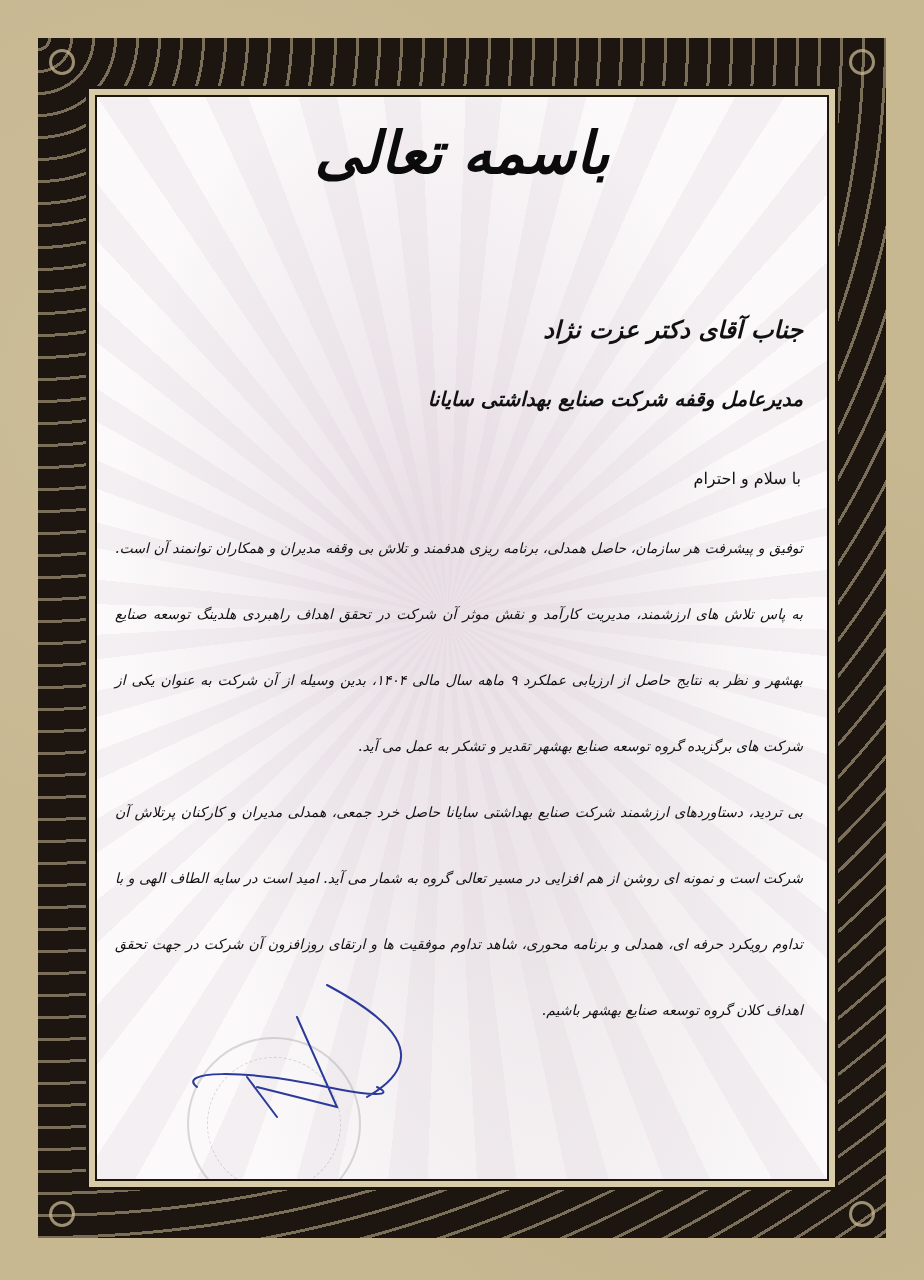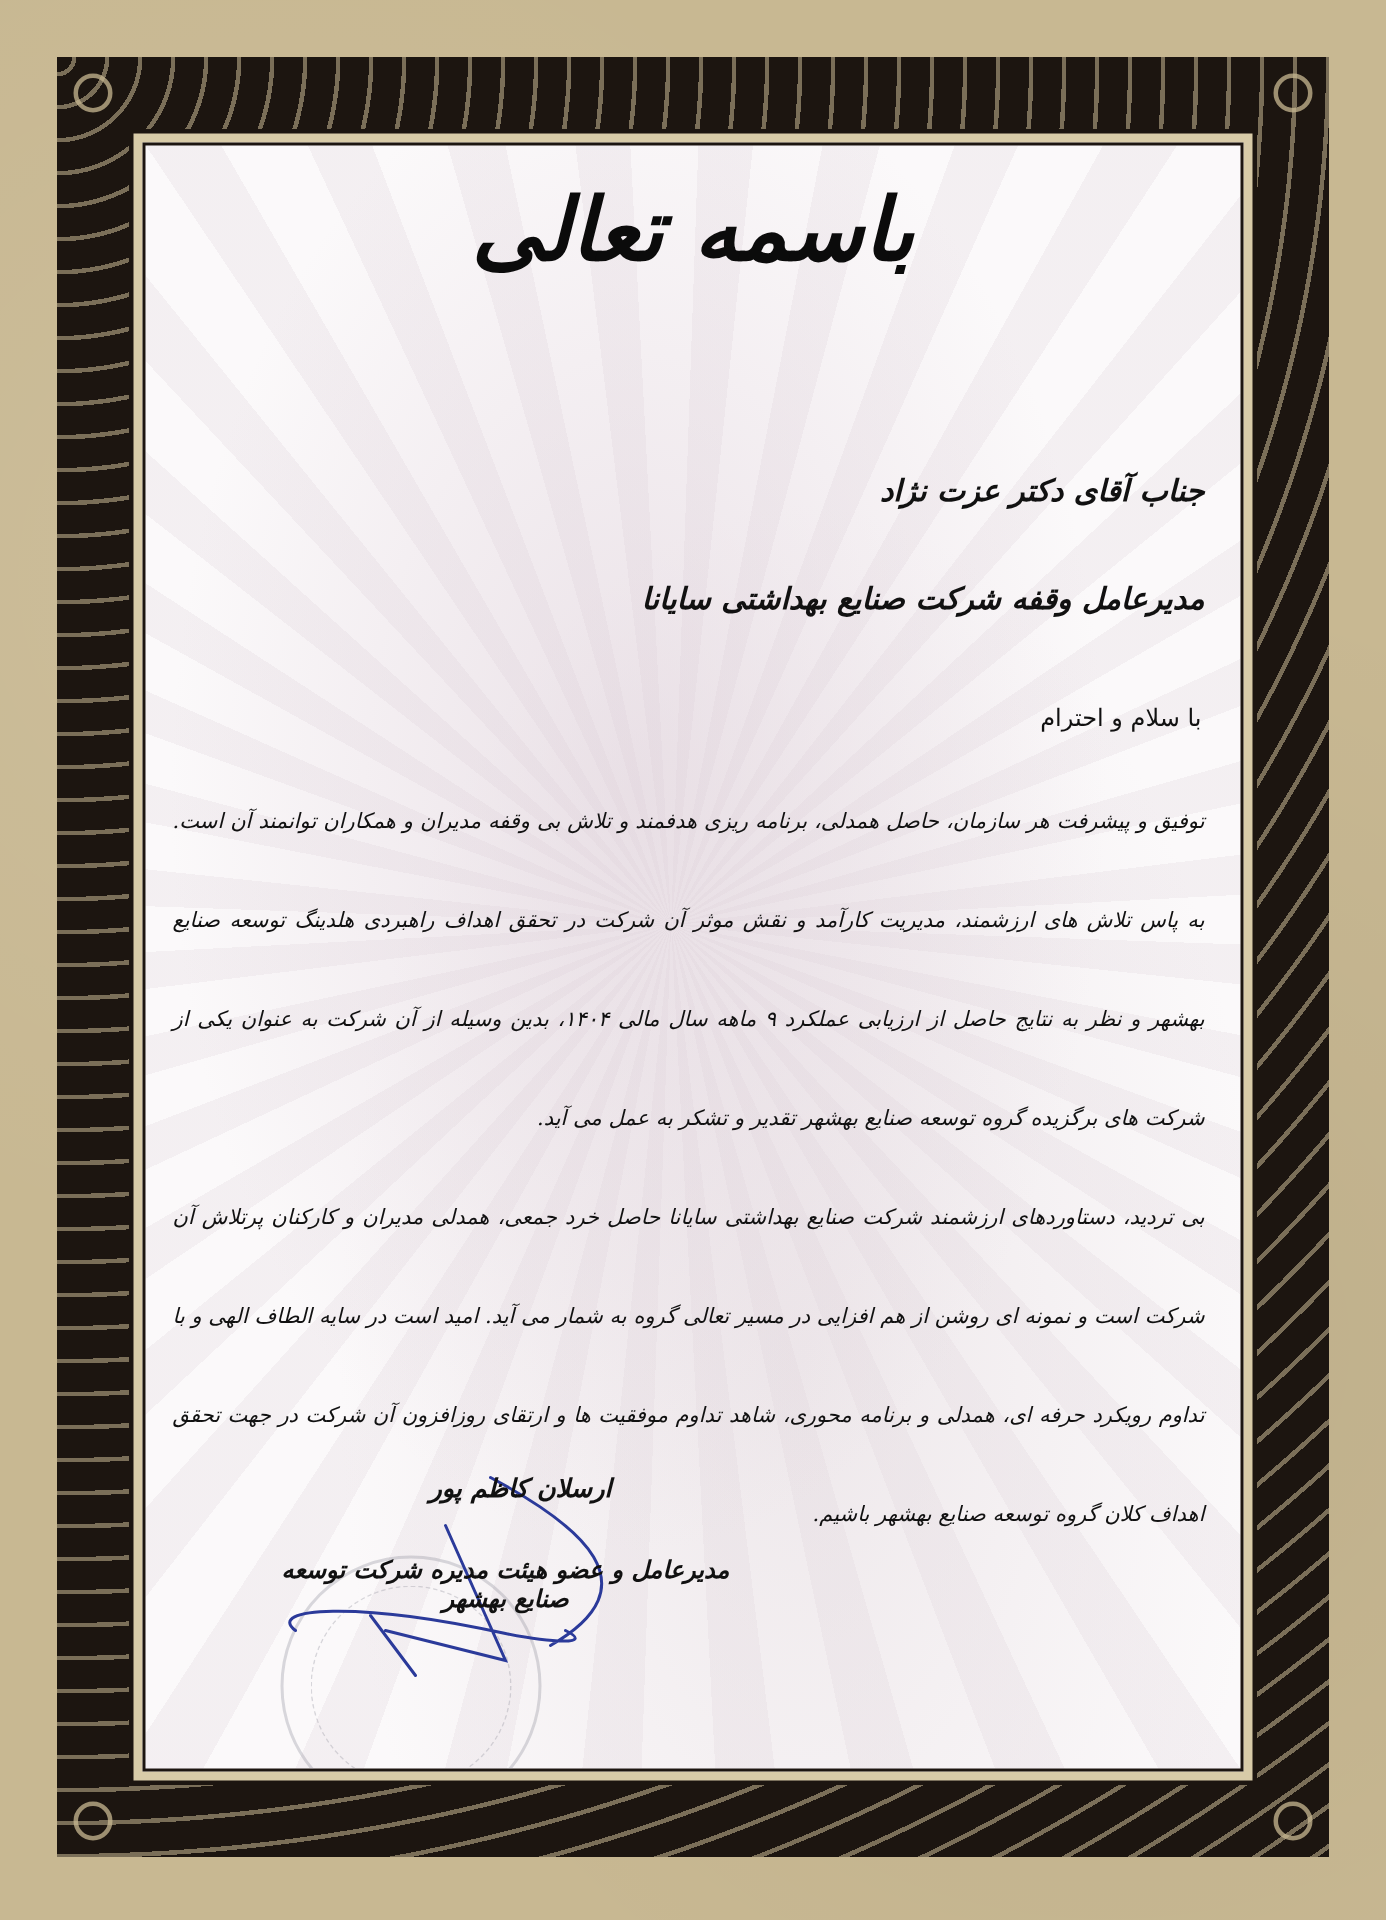--- a/index.html
+++ b/index.html
@@ -55,21 +55,21 @@
       position: absolute; inset: 0;
       direction: rtl; color: #111;
     }
     .title {
       position: absolute; left: 0; right: 0; top: 22px; text-align: center;
       font-family: "DejaVu Serif", serif; font-size: 58px; font-weight: bold;
       font-style: italic; letter-spacing: 2px; color: #0b0b0b;
     }
     .addressee {
       position: absolute; right: 24px; top: 218px;
-      font-size: 20px; font-weight: bold; font-style: italic;
+      font-size: 24px; font-weight: bold; font-style: italic;
     }
     .addressee2 {
       position: absolute; right: 24px; top: 290px;
       font-size: 20px; font-weight: bold; font-style: italic;
     }
     .greeting {
       position: absolute; right: 26px; top: 372px;
       font-size: 16px; 
     }
     .body-text {
@@ -120,19 +120,15 @@
         <p>توفیق و پیشرفت هر سازمان، حاصل همدلی، برنامه ریزی هدفمند و تلاش بی وقفه مدیران و همکاران توانمند آن است. به پاس تلاش های ارزشمند، مدیریت کارآمد و نقش موثر آن شرکت در تحقق اهداف راهبردی هلدینگ توسعه صنایع بهشهر و نظر به نتایج حاصل از ارزیابی عملکرد ۹ ماهه سال مالی ۱۴۰۴، بدین وسیله از آن شرکت به عنوان یکی از شرکت های برگزیده گروه توسعه صنایع بهشهر تقدیر و تشکر به عمل می آید.</p>
         <p>بی تردید، دستاوردهای ارزشمند شرکت صنایع بهداشتی سایانا حاصل خرد جمعی، همدلی مدیران و کارکنان پرتلاش آن شرکت است و نمونه ای روشن از هم افزایی در مسیر تعالی گروه به شمار می آید. امید است در سایه الطاف الهی و با تداوم رویکرد حرفه ای، همدلی و برنامه محوری، شاهد تداوم موفقیت ها و ارتقای روزافزون آن شرکت در جهت تحقق اهداف کلان گروه توسعه صنایع بهشهر باشیم.</p>
       </div>
 
       <div class="stamp"></div>
 
       <svg class="signature-svg" width="320" height="150" viewBox="0 0 320 150">
         <path d="M190 8 C 250 40, 300 80, 230 120 M160 40 L 200 130 L 120 110 M60 110 C 40 95, 100 90, 200 112 C 230 118, 260 120, 240 110 M110 100 L 140 140" fill="none" stroke="#2b3a9a" stroke-width="2" stroke-linecap="round"></path>
       </svg>
 
-      <div class="signature-block">
-        <div class="signer-name">ارسلان کاظم پور</div>
-        <div class="signer-title">مدیرعامل و عضو هیئت مدیره شرکت توسعه صنایع بهشهر</div>
-      </div>
     </div>
   </div>
 </div>
 
 </body></html>

